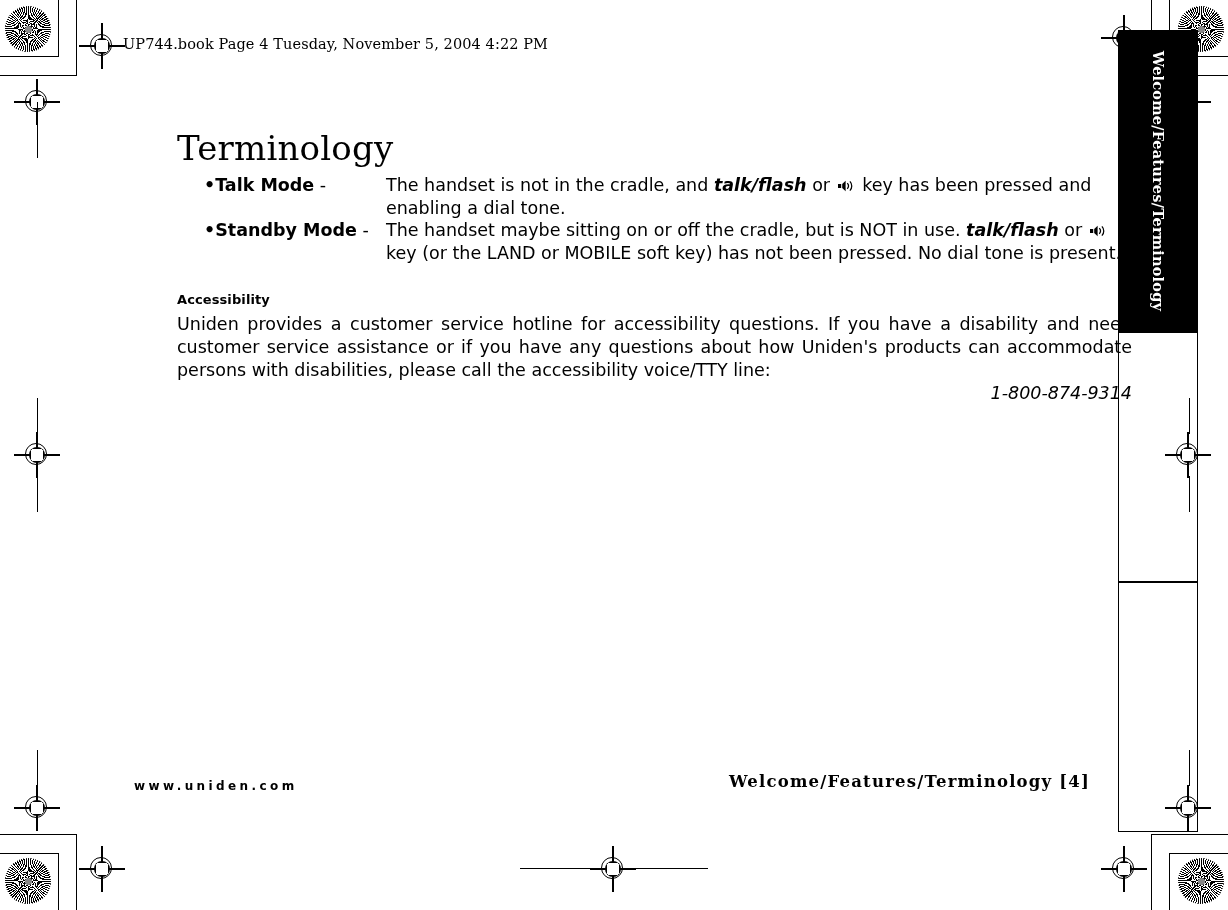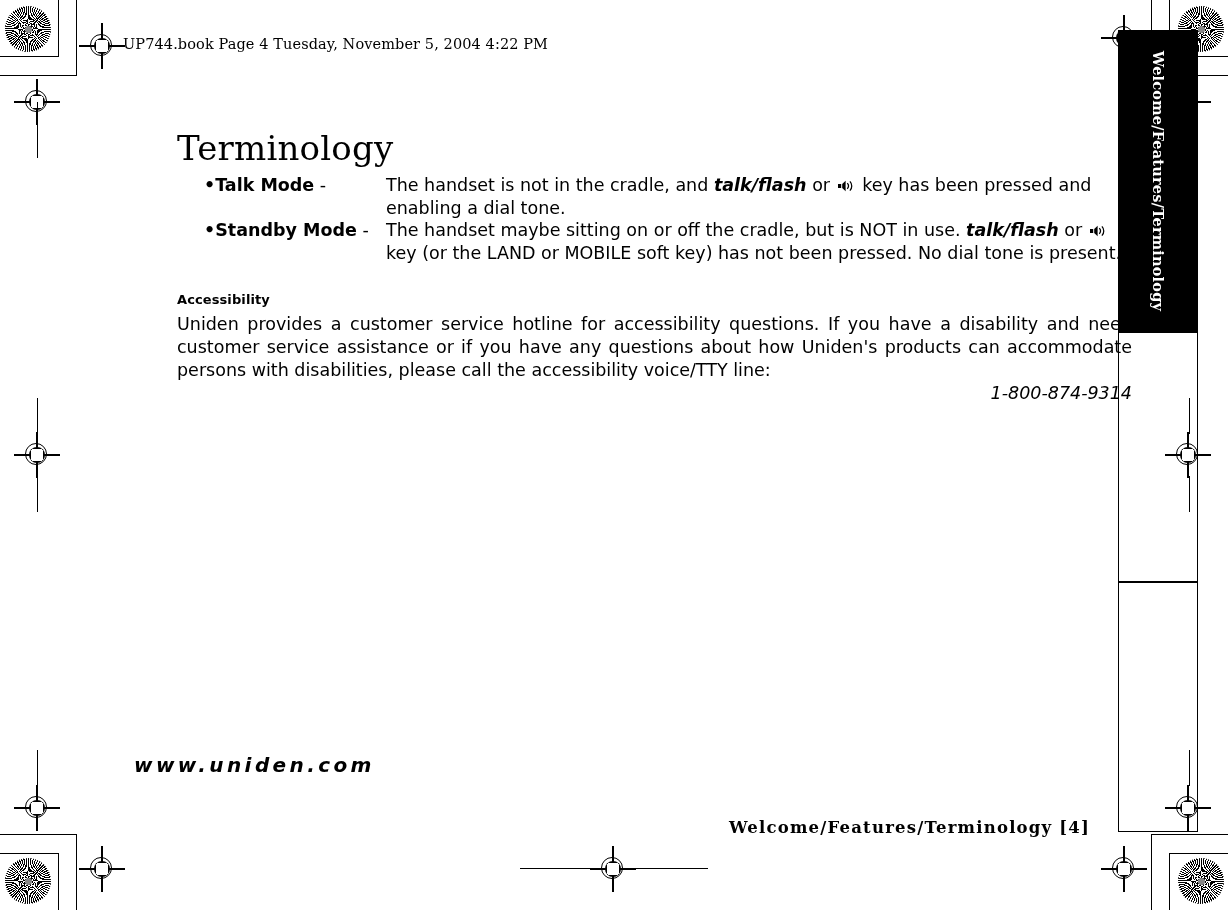--- a/index.html
+++ b/index.html
@@ -188,31 +188,30 @@
     height: 12px;
     position: relative;
     vertical-align: -1px;
     margin: 0 2px;
   }
 
   
   .footer-left {
     position: absolute;
     left: 134px;
-    top: 753px;
-    font-size: 20px;
+    top: 779px;
+    font-size: 12px;
     font-weight: bold;
     letter-spacing: 3.4px;
     font-family: "DejaVu Sans", sans-serif;
-    font-style: italic;
   }
   .footer-right {
     position: absolute;
     right: 138px;
-    top: 818px;
+    top: 772px;
     font-family: "DejaVu Serif", serif;
     font-weight: bold;
     font-size: 16.5px;
     letter-spacing: 1.2px;
     white-space: nowrap;
   }
 </style>
 </head>
 <body>
 

